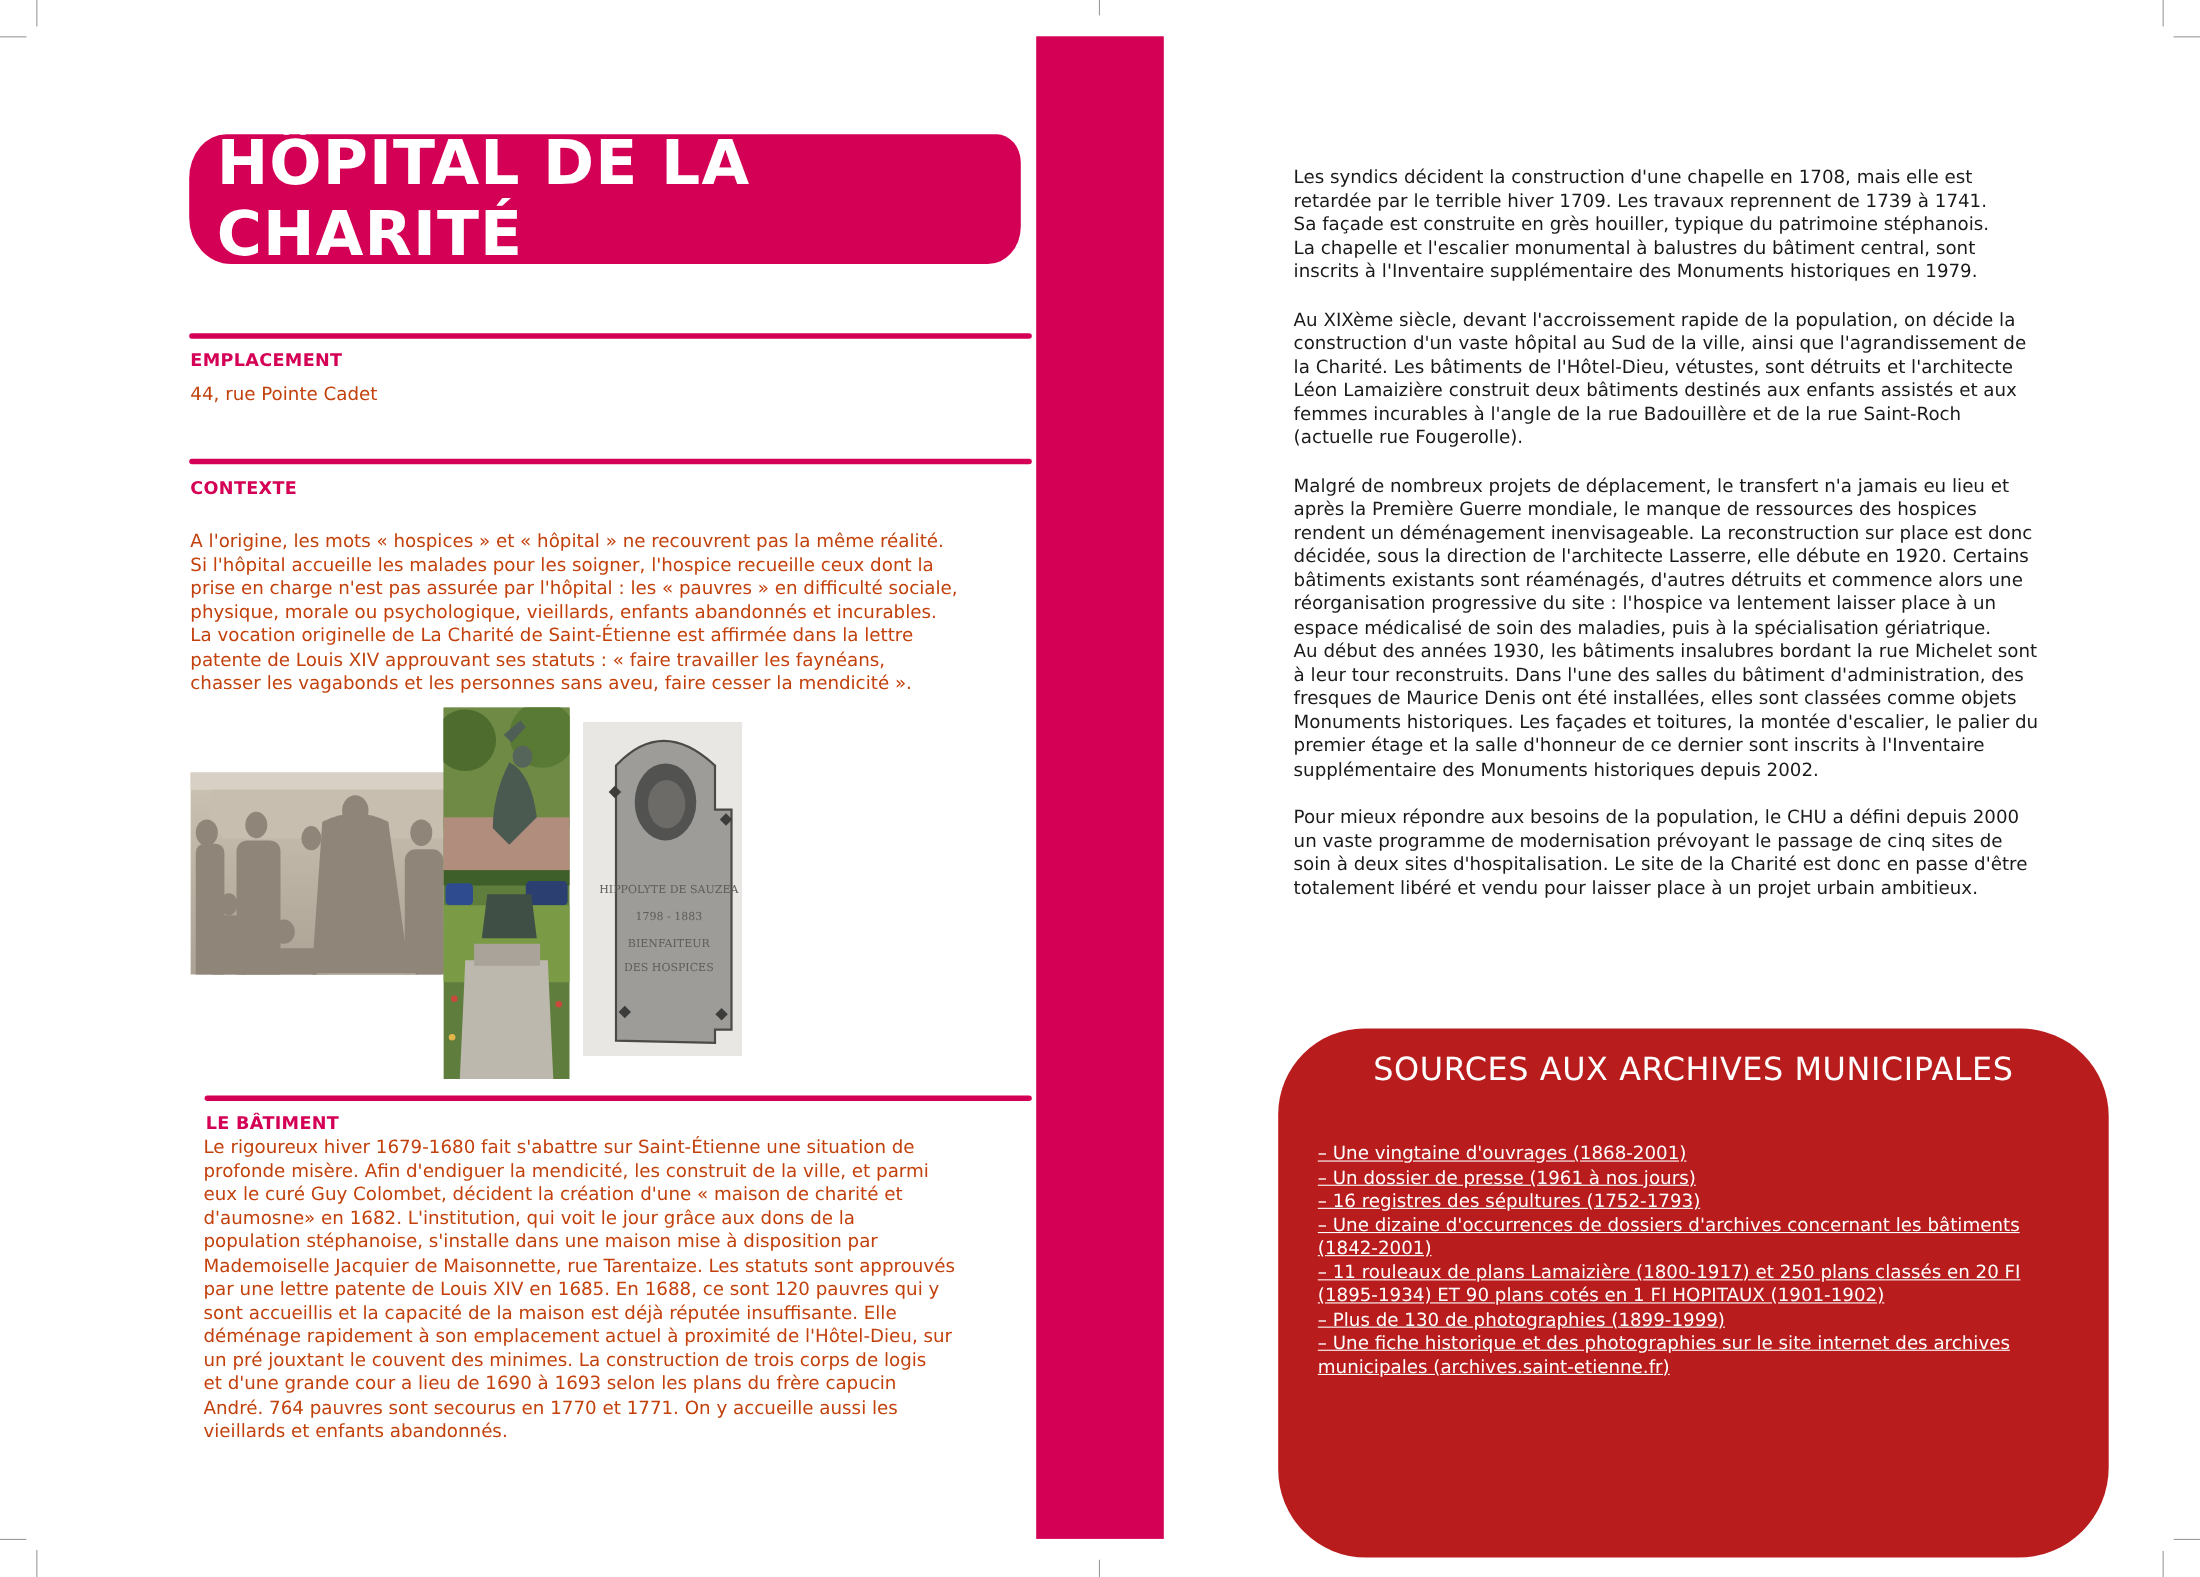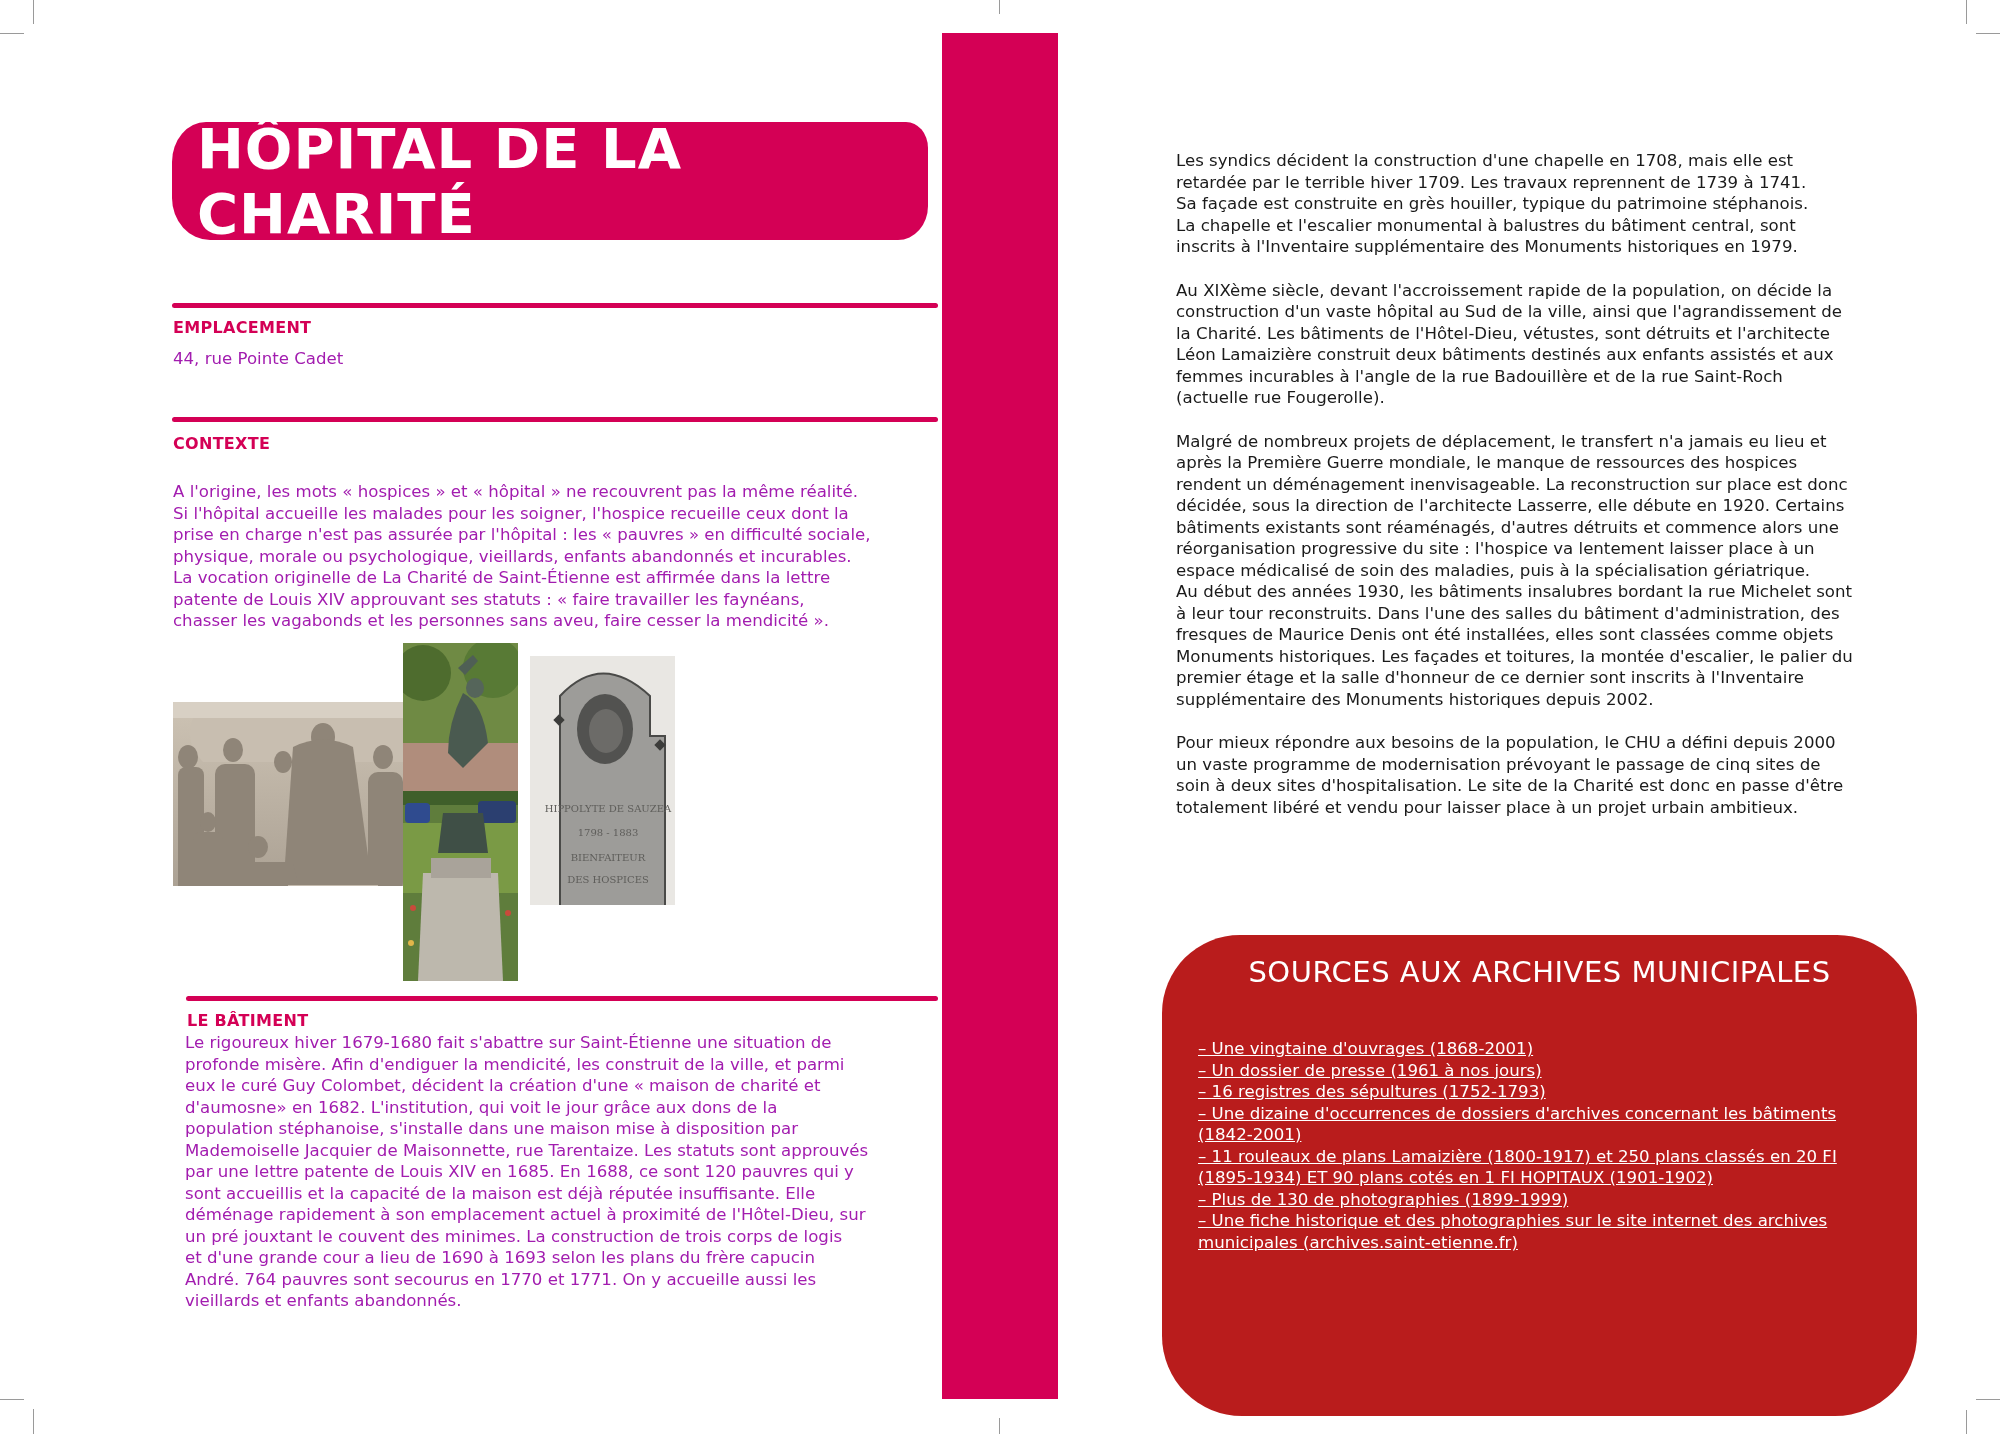--- a/index.html
+++ b/index.html
@@ -8,21 +8,21 @@
   .crop { position:absolute; background:#9a9a9a; }
   .col-band { position:absolute; left:942px; top:33px; width:116px; height:1366px; background:#d40055; }
   .title-box { position:absolute; left:172px; top:122px; width:756px; height:118px;
                background:#d40055; border-radius:34px 22px 30px 38px / 40px 26px 34px 42px;
                display:flex; align-items:center; }
   .title-box h1 { margin:0 0 0 25px; color:#ffffff; font-family:"DejaVu Sans", sans-serif;
                   font-weight:bold; font-size:56px; letter-spacing:1px; }
   .rule { position:absolute; left:172px; width:766px; height:5px; background:#d40055; border-radius:3px; }
   .sec-label { position:absolute; left:173px; color:#d40055; font-size:16px; font-weight:bold;
                letter-spacing:0.3px; }
-  .body-text { position:absolute; font-size:16.6px; line-height:21.5px; color:#a21caf; margin:0; }
+  .body-text { position:absolute; font-size:16.6px; line-height:21.5px; color:#c2410c; margin:0; }
   .body-text p { margin:0; }
   .photo { position:absolute; overflow:hidden; }
   .right-col { position:absolute; left:1176px; top:150px; width:730px; }
   .right-col p { margin:0 0 22px 0; font-size:16.6px; line-height:21.5px; }
   .sources-box { position:absolute; left:1162px; top:935px; width:755px; height:481px;
                  background:#b91c1c; border-radius:78px 80px 82px 80px; color:#fff; }
   .sources-box h2 { margin:0; position:absolute; left:0; right:0; top:20px; text-align:center;
                     font-size:29px; font-weight:normal; letter-spacing:0.5px; }
   .sources-box ul { list-style:none; margin:0; padding:0; position:absolute; left:36px; top:103px; width:700px;text-decoration:underline; }
   .sources-box li { font-size:16.6px; line-height:21.5px; color:#fff; }
@@ -115,21 +115,21 @@
     <ellipse cx="72" cy="45" rx="9" ry="10" fill="#55655a"></ellipse>
     <path d="M60 50 Q80 60 85 100 L60 125 L45 110 Q45 80 60 50 Z" fill="#4a5a50"></path>
     <path d="M20 230 L95 230 L100 338 L15 338 Z" fill="#bdb8ad"></path>
     <rect x="28" y="215" width="60" height="20" fill="#a9a39a"></rect>
     <circle cx="10" cy="265" r="3" fill="#c94a3b"></circle>
       <circle cx="105" cy="270" r="3" fill="#c94a3b"></circle>
     <circle cx="8" cy="300" r="3" fill="#e2b64a"></circle>
   </svg>
 </div>
 
-<div class="photo" style="left:530px;top:656px;width:145px;height:249px;">
+<div class="photo" style="left:530px;top:656px;width:145px;height:304px;">
   <svg width="145" height="304" viewBox="0 0 145 304" xmlns="http://www.w3.org/2000/svg">
     <rect width="145" height="304" fill="#e9e7e3"></rect>
     <path d="M30 290 L30 40 Q72 -5 120 40 L120 80 L135 80 L135 280 L120 280 L120 292 Z" fill="#9d9c99" stroke="#4a4a48" stroke-width="2"></path>
     <ellipse cx="75" cy="73" rx="28" ry="35" fill="#525250"></ellipse>
     <ellipse cx="76" cy="75" rx="17" ry="22" fill="#6c6b68"></ellipse>
     <rect x="25" y="60" width="8" height="8" transform="rotate(45 29 64)" fill="#3c3c3a"></rect>
     <rect x="126" y="85" width="8" height="8" transform="rotate(45 130 89)" fill="#3c3c3a"></rect>
     <rect x="34" y="260" width="8" height="8" transform="rotate(45 38 264)" fill="#3c3c3a"></rect>
     <rect x="122" y="262" width="8" height="8" transform="rotate(45 126 266)" fill="#3c3c3a"></rect>
     <text x="78" y="156" font-family="DejaVu Serif, serif" font-size="10" fill="#5e5d5a" text-anchor="middle">HIPPOLYTE DE SAUZEA</text>

